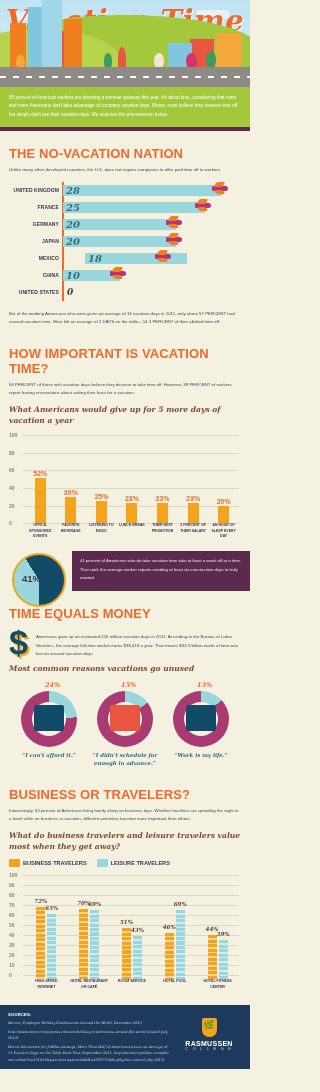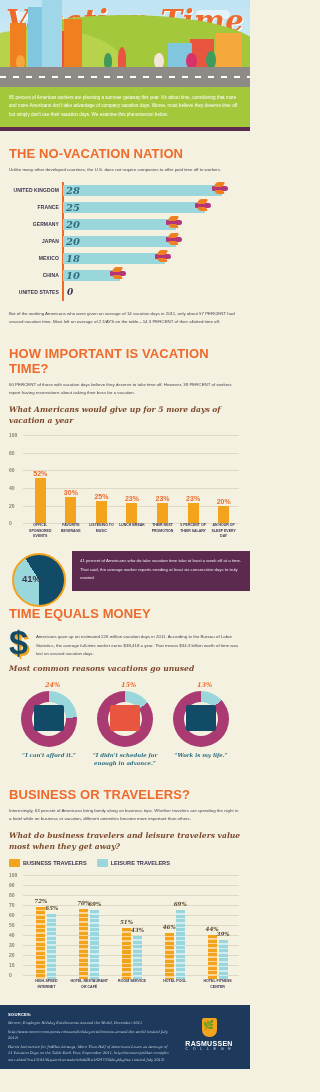--- a/index.html
+++ b/index.html
@@ -208,21 +208,21 @@
         </div>
         <div class="cc-row">
           <div class="cc-label">JAPAN</div>
           <div class="cc-bar" style="width: 113px;">
             <span class="cc-val">20</span>
           </div>
           <div class="plane" style="left: 103px; top: 2px;"><span class="body"><span class="wing"></span><span class="wing2"></span></span></div>
         </div>
         <div class="cc-row">
           <div class="cc-label">MEXICO</div>
-          <div class="cc-bar" style="width: 102px;">
+          <div class="cc-bar" style="width: 102px; margin-left: 22px;">
             <span class="cc-val">18</span>
           </div>
           <div class="plane" style="left: 92px; top: 2px;"><span class="body"><span class="wing"></span><span class="wing2"></span></span></div>
         </div>
         <div class="cc-row">
           <div class="cc-label">CHINA</div>
           <div class="cc-bar" style="width: 57px;">
             <span class="cc-val">10</span>
           </div>
           <div class="plane" style="left: 47px; top: 2px;"><span class="body"><span class="wing"></span><span class="wing2"></span></span></div>

